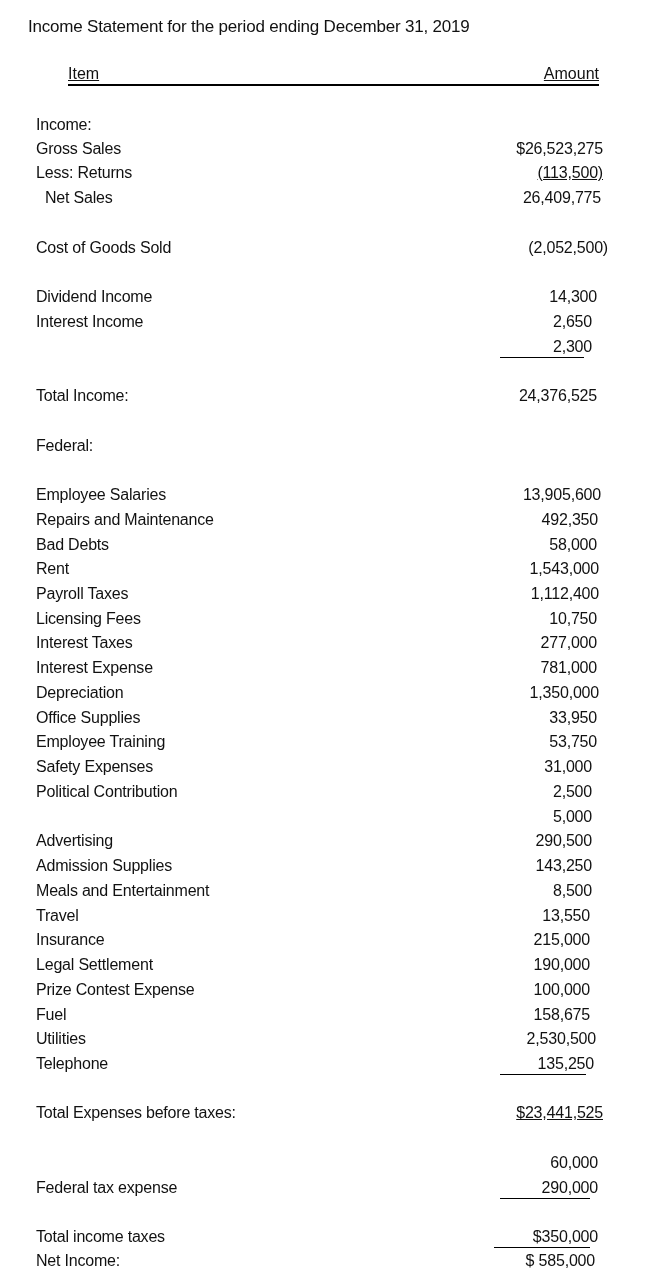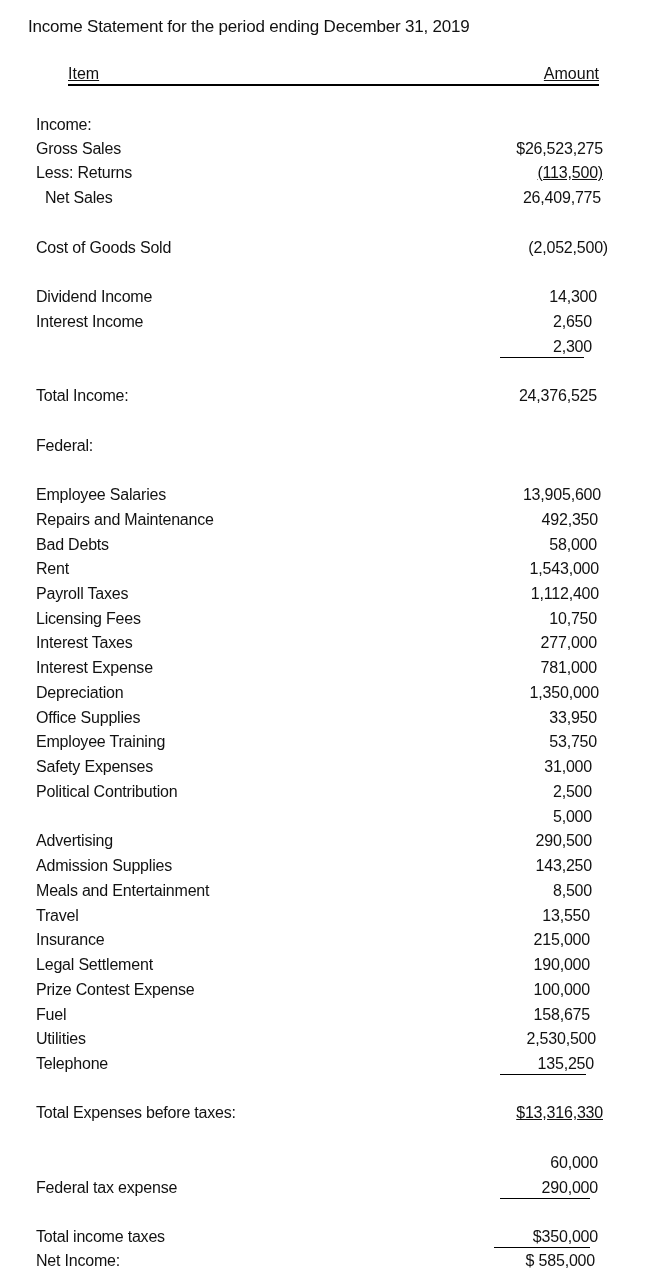--- a/index.html
+++ b/index.html
@@ -174,21 +174,21 @@
   <span class="value" style="right:15px">2,530,500</span>
 </div>
 <div class="row" style="top:1055px">
   <span class="label">Telephone</span>
   <span class="value" style="right:17px">135,250</span>
 </div>
 <div class="bar" style="left:500px; width:86px; top:1074px"></div>
 
 <div class="row" style="top:1104px">
   <span class="label">Total Expenses before taxes:</span>
-  <span class="value ul" style="right:8px">$13,316,330</span>
+  <span class="value ul" style="right:8px">$23,441,525</span>
 </div>
 
 <div class="row" style="top:1154px">
   <span class="value" style="right:13px">60,000</span>
 </div>
 <div class="row" style="top:1179px">
   <span class="label">Federal tax expense</span>
   <span class="value" style="right:13px">290,000</span>
 </div>
 <div class="bar" style="left:500px; width:90px; top:1198px"></div>

